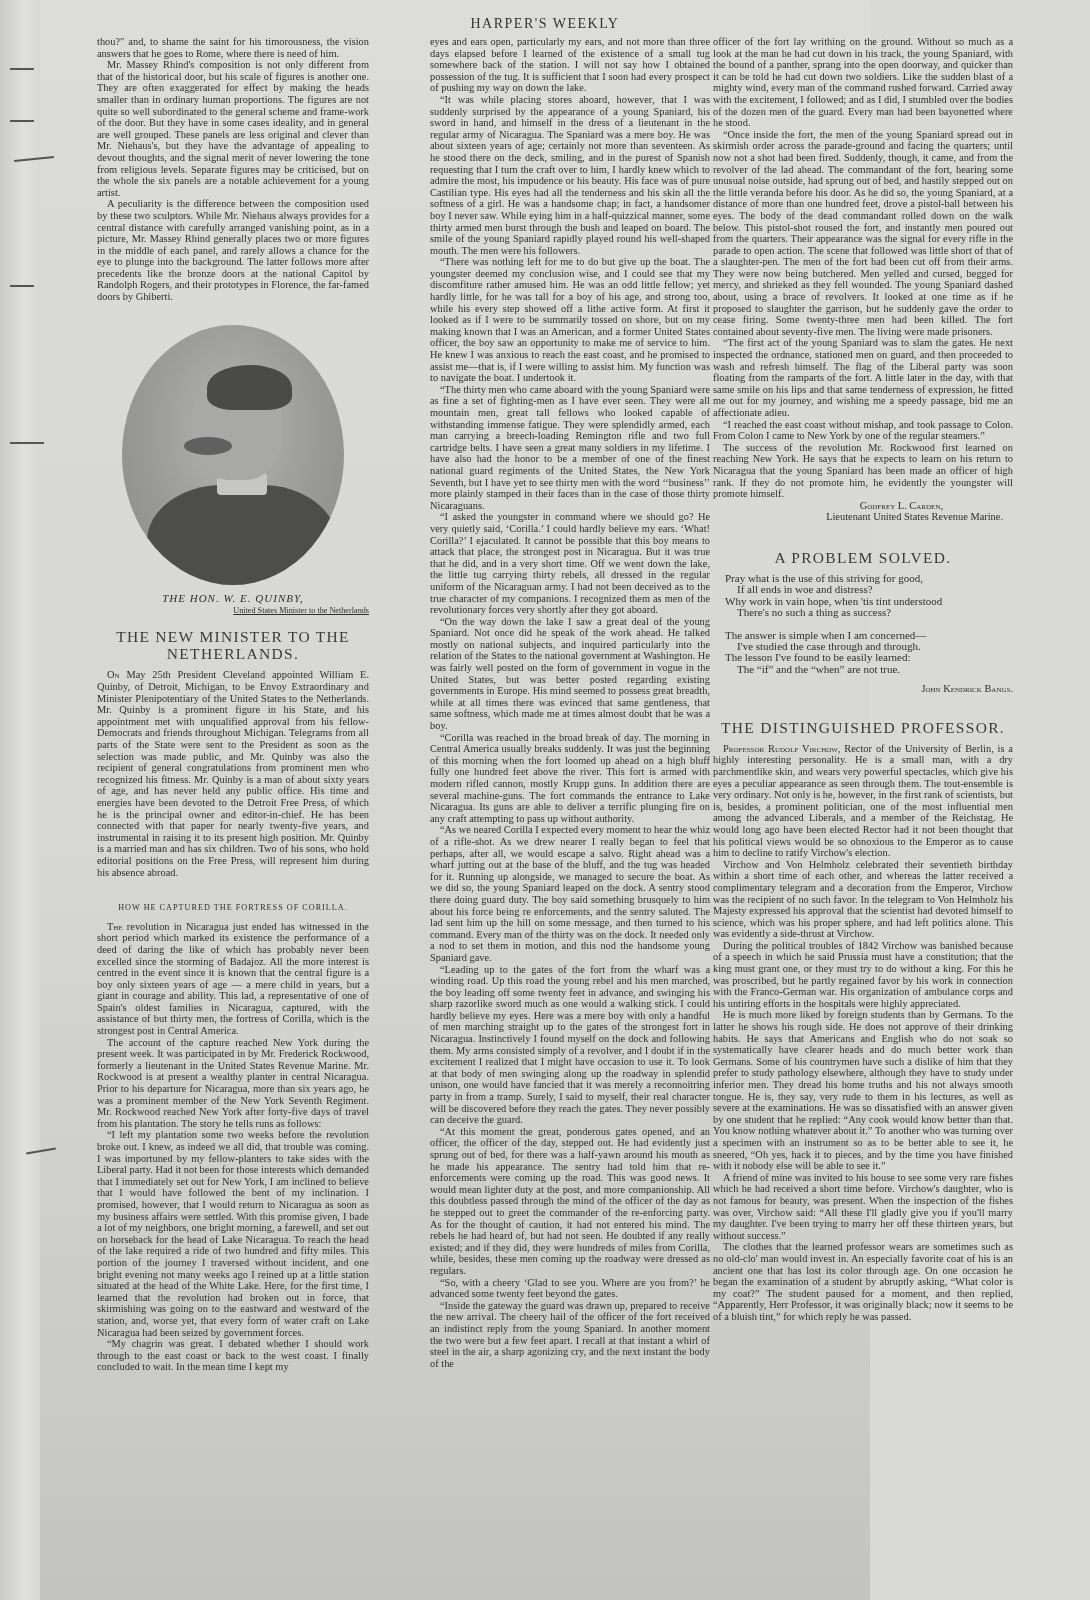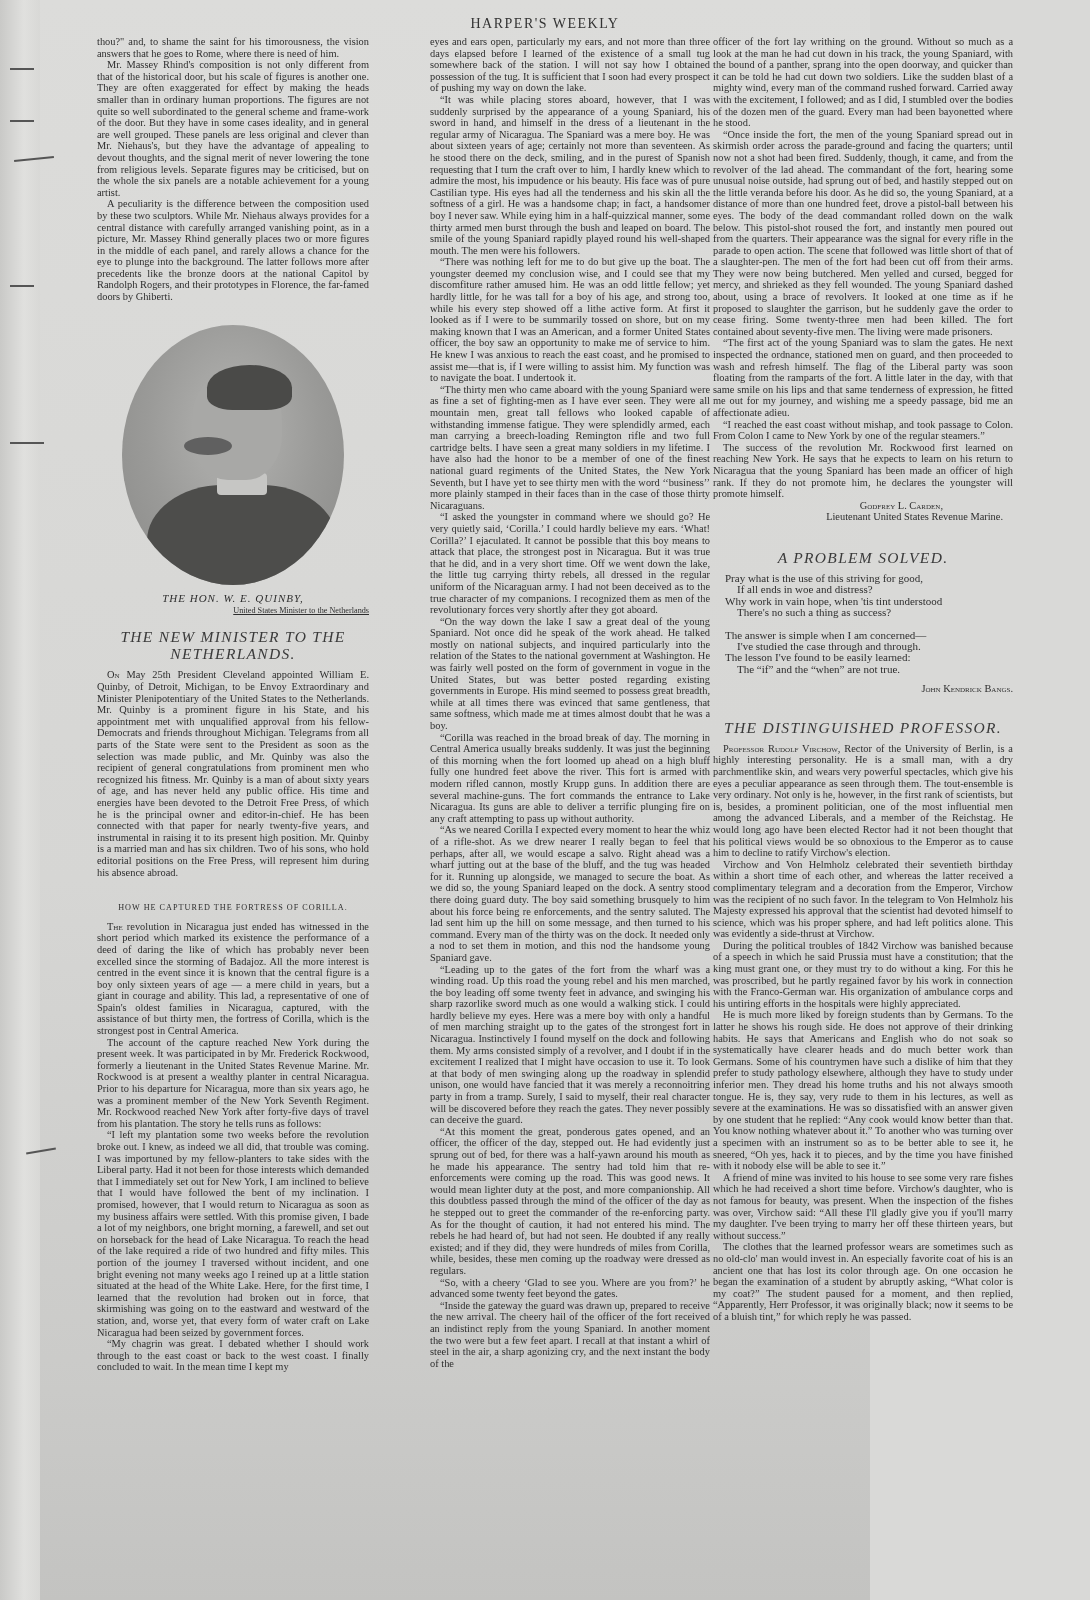--- a/index.html
+++ b/index.html
@@ -54,21 +54,21 @@
     border-radius: 40% 40% 0 0; background: #4d4d4b;
   }
   .portrait .collar {
     position: absolute; left: 95px; top: 148px; width: 50px; height: 22px;
     background: #c6c6c4; border-radius: 4px;
   }
   .caption-name { text-align: center; font-size: 11px; letter-spacing: 1px; margin-top: 4px; font-style: italic; }
   .caption-title { text-align: right; font-size: 8.2px; margin-bottom: 12px; text-decoration: underline; }
   .headline {
     text-align: center; font-size: 15.5px; letter-spacing: 1.3px;
-    line-height: 17px; margin: 6px 0 7px 0; color: #3a3a3a; font-weight: normal; font-style: italic;
+    line-height: 17px; margin: 6px 0 7px 0; color: #3a3a3a; font-weight: normal;
   }
   .subhead { text-align: center; font-size: 8.2px; letter-spacing: 1px; margin: 2px 0 7px 0; }
   .dropcap { font-variant: small-caps; }
   .signature { text-align: right; font-variant: small-caps; padding-right: 70px; }
   .signature-title { text-align: right; padding-right: 10px; margin-bottom: 26px !important; }
   .poem { font-size: 11px; line-height: 11.4px; padding-left: 12px; margin-bottom: 8px; }
   .poem .line { display: block; }
   .poem .line.indent { padding-left: 12px; }
   .poem .gap { display: block; height: 11px; }
   .poem-author { text-align: right; font-variant: small-caps; margin-bottom: 24px !important; }
@@ -134,21 +134,21 @@
     <p>“At this moment the great, ponderous gates opened, and an officer, the officer of the day, stepped out. He had evidently just sprung out of bed, for there was a half-yawn around his mouth as he made his appearance. The sentry had told him that re-enforcements were coming up the road. This was good news. It would mean lighter duty at the post, and more companionship. All this doubtless passed through the mind of the officer of the day as he stepped out to greet the commander of the re-enforcing party. As for the thought of caution, it had not entered his mind. The rebels he had heard of, but had not seen. He doubted if any really existed; and if they did, they were hundreds of miles from Corilla, while, besides, these men coming up the roadway were dressed as regulars.</p>
     <p>“So, with a cheery ‘Glad to see you. Where are you from?’ he advanced some twenty feet beyond the gates.</p>
     <p>“Inside the gateway the guard was drawn up, prepared to receive the new arrival. The cheery hail of the officer of the fort received an indistinct reply from the young Spaniard. In another moment the two were but a few feet apart. I recall at that instant a whirl of steel in the air, a sharp agonizing cry, and the next instant the body of the</p>
   </div>
 
   <div class="col" id="col3">
     <p class="noindent">officer of the fort lay writhing on the ground. Without so much as a look at the man he had cut down in his track, the young Spaniard, with the bound of a panther, sprang into the open doorway, and quicker than it can be told he had cut down two soldiers. Like the sudden blast of a mighty wind, every man of the command rushed forward. Carried away with the excitement, I followed; and as I did, I stumbled over the bodies of the dozen men of the guard. Every man had been bayonetted where he stood.</p>
     <p>“Once inside the fort, the men of the young Spaniard spread out in skirmish order across the parade-ground and facing the quarters; until now not a shot had been fired. Suddenly, though, it came, and from the revolver of the lad ahead. The commandant of the fort, hearing some unusual noise outside, had sprung out of bed, and hastily stepped out on the little veranda before his door. As he did so, the young Spaniard, at a distance of more than one hundred feet, drove a pistol-ball between his eyes. The body of the dead commandant rolled down on the walk below. This pistol-shot roused the fort, and instantly men poured out from the quarters. Their appearance was the signal for every rifle in the parade to open action. The scene that followed was little short of that of a slaughter-pen. The men of the fort had been cut off from their arms. They were now being butchered. Men yelled and cursed, begged for mercy, and shrieked as they fell wounded. The young Spaniard dashed about, using a brace of revolvers. It looked at one time as if he proposed to slaughter the garrison, but he suddenly gave the order to cease firing. Some twenty-three men had been killed. The fort contained about seventy-five men. The living were made prisoners.</p>
     <p>“The first act of the young Spaniard was to slam the gates. He next inspected the ordnance, stationed men on guard, and then proceeded to wash and refresh himself. The flag of the Liberal party was soon floating from the ramparts of the fort. A little later in the day, with that same smile on his lips and that same tenderness of expression, he fitted me out for my journey, and wishing me a speedy passage, bid me an affectionate adieu.</p>
     <p>“I reached the east coast without mishap, and took passage to Colon. From Colon I came to New York by one of the regular steamers.”</p>
-    <p>The success of the revolution Mr. Rockwood first learned on reaching New York. He says that he expects to learn on his return to Nicaragua that the young Spaniard has been made an officer of high rank. If they do not promote him, he declares the youngster will promote himself.</p>
+    <p>The success of the revolution Mr. Rockwood first learned on reaching New York. He says that he expects to learn on his return to Nicaragua that the young Spaniard has been made an officer of high rank. If they do not promote him, he evidently the youngster will promote himself.</p>
     <p class="signature">Godfrey L. Carden,</p>
     <p class="signature-title">Lieutenant United States Revenue Marine.</p>
 
     <h2 class="headline">A PROBLEM SOLVED.</h2>
     <div class="poem">
       <span class="line">Pray what is the use of this striving for good,</span>
       <span class="line indent">If all ends in woe and distress?</span>
       <span class="line">Why work in vain hope, when 'tis tint understood</span>
       <span class="line indent">There's no such a thing as success?</span>
       <span class="gap"></span>

